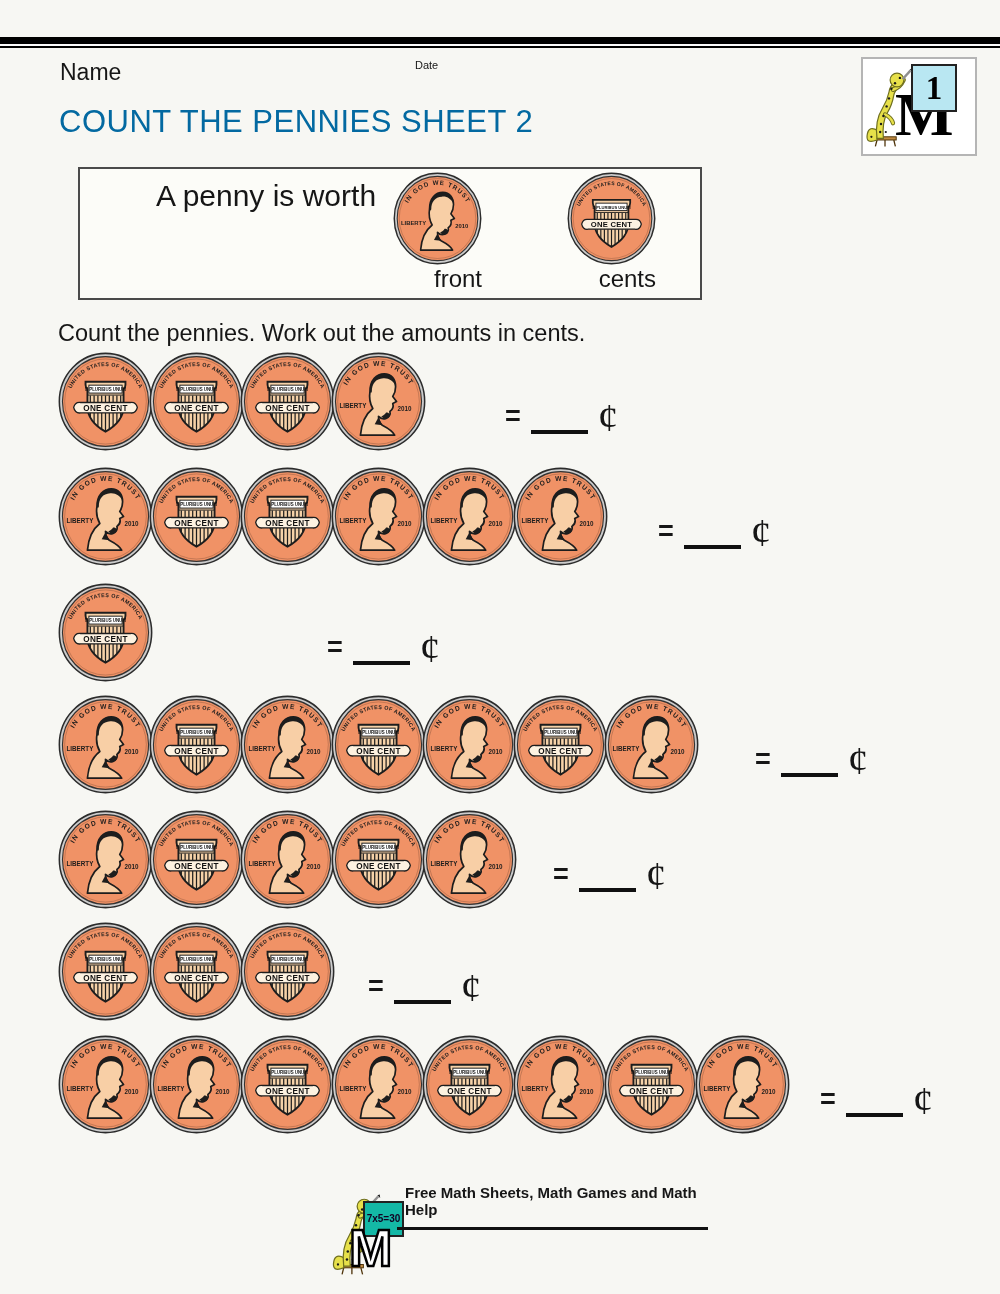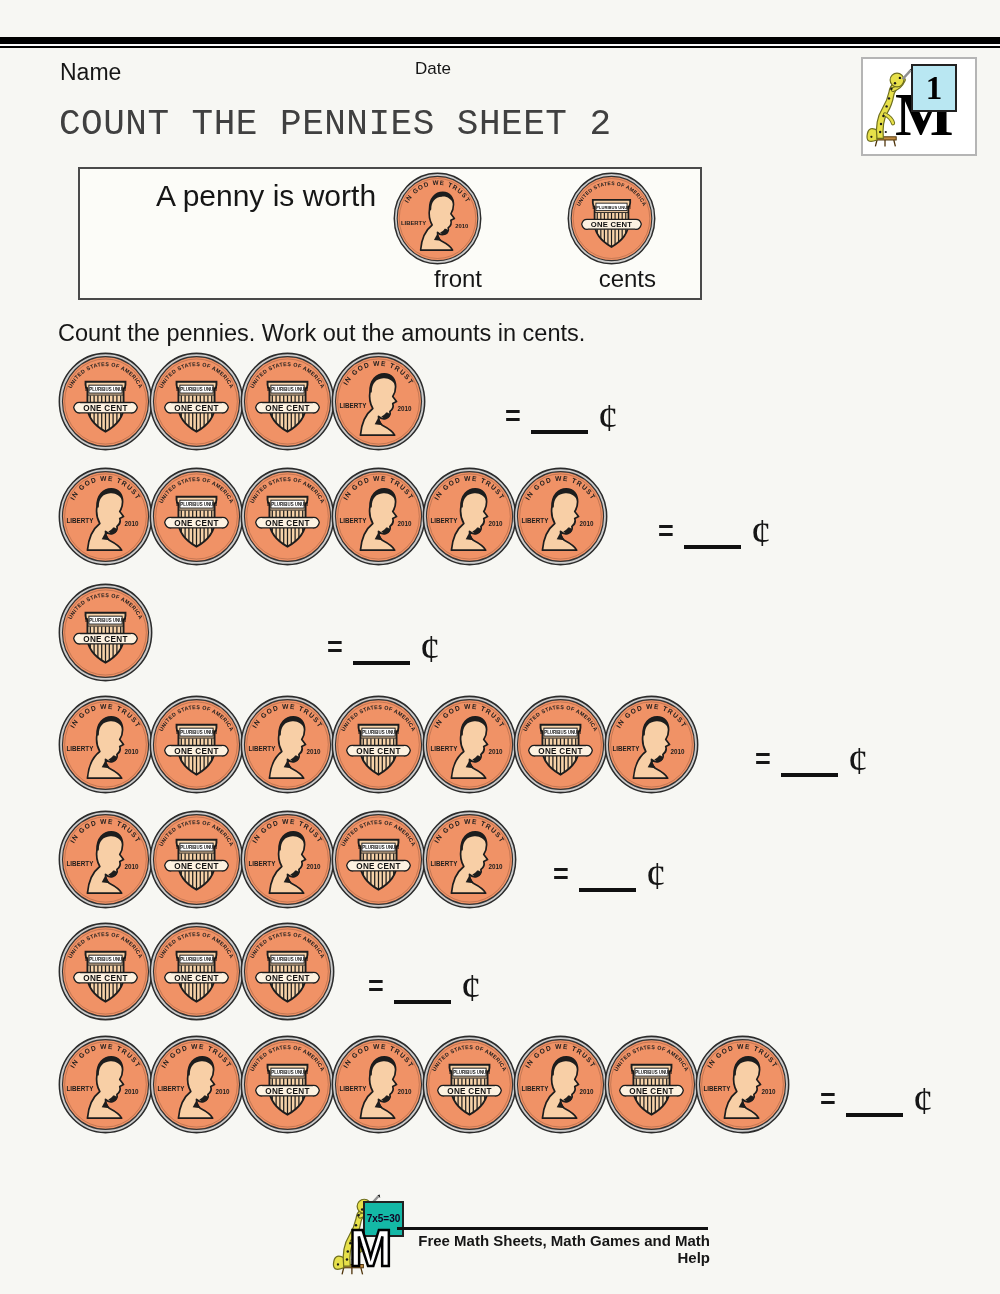--- a/index.html
+++ b/index.html
@@ -4,30 +4,30 @@
 <style>
   html,body{margin:0;padding:0}
   body{
     width:1000px;height:1294px;position:relative;overflow:hidden;
     background:#f7f7f3;color:#161616;
     font-family:"Liberation Sans",sans-serif;
   }
   .topbar{position:absolute;left:0;top:37px;width:1000px;height:11px;
     background:linear-gradient(to bottom,#000 0 7px,#fbfbfb 7px 9px,#000 9px 11px)}
   .name-label{position:absolute;left:60px;top:59px;font-size:23px}
-  .date-label{position:absolute;left:415px;top:59px;font-size:17px}
+  .date-label{position:absolute;left:415px;top:59px;font-size:11px}
 
   
   .logo-box{position:absolute;left:861px;top:57px;width:112px;height:95px;background:#fff;border:2px solid #b5b5b5}
   .logo-m{position:absolute;left:32px;top:24px;font-family:"Liberation Serif",serif;font-weight:700;font-size:62px;line-height:1;color:#000}
   .logo-board{position:absolute;left:48px;top:5px;width:42px;height:44px;background:#b9e7f2;border:2px solid #222;
     display:flex;align-items:center;justify-content:center;font-family:"Liberation Serif",serif;font-weight:700;font-size:33px;color:#000}
   .logo-sal{position:absolute;left:1px;top:9px;width:50px;height:80px}
 
-  .page-title{position:absolute;left:59px;top:104px;font-family:Liberation Mono, monospace;font-size:36px;color:#404040;letter-spacing:.5px}
+  .page-title{position:absolute;left:59px;top:104px;font-family:Liberation Sans, sans-serif;font-size:31px;color:#0369a1;letter-spacing:.5px}
 
   
   .info-box{position:absolute;left:78px;top:167px;width:620px;height:129px;border:2px solid #4a4a4a;background:#fcfcf8}
   .info-line{position:absolute;left:20px;width:332px;text-align:center;font-size:30px}
   .info-line.l1{top:10px}
   .info-line.l2{top:53px}
   .info-coin{position:absolute;top:3px;width:89px;height:93px}
   .info-coin.front{left:313px}
   .info-coin.back{left:487px}
   .coin-caption{position:absolute;top:96px;width:89px;text-align:right;font-size:24px}
@@ -45,21 +45,21 @@
   .answer .eq{font-size:27px;font-weight:700;line-height:1;padding-bottom:4px}
   .answer .blank{width:57px;height:12px;border-bottom:4px solid #101010}
   .answer .cent{font-family:"Liberation Serif",serif;font-size:41px;line-height:.8}
   .a1{left:505px;top:388px}.a2{left:658px;top:503px}.a3{left:327px;top:619px}
   .a4{left:755px;top:731px}.a5{left:553px;top:846px}.a6{left:368px;top:958px}.a7{left:820px;top:1071px}
 
   
   .f-sal{position:absolute;left:330px;top:1194px;width:52px;height:82px}
   .f-board{position:absolute;left:363px;top:1201px;width:37px;height:32px;background:#14b8a6;border:2px solid #222;
     font-size:10px;font-weight:700;line-height:1.15;display:flex;flex-direction:row;align-items:center;justify-content:center;color:#102}
-  .f-tagline{position:absolute;left:405px;top:1232px;width:305px;text-align:right;font-size:15px;font-weight:700}
+  .f-tagline{position:absolute;left:405px;top:1184px;width:305px;text-align:left;font-size:15px;font-weight:700}
   .f-rule{position:absolute;left:397px;top:1227px;width:311px;height:3px;background:#111}
   .f-site{position:absolute;left:349px;top:1222px;display:flex;align-items:baseline;white-space:nowrap;
     font-weight:800;color:#fff;-webkit-text-stroke:2px #000}
   .f-site .m{font-size:52px;line-height:1;-webkit-text-stroke:2.5px #000}
   .f-site .rest{font-size:32px;letter-spacing:1.5px}
 
   .defs-svg{position:absolute;width:0;height:0;overflow:hidden}
 </style>
 </head>
 <body>

